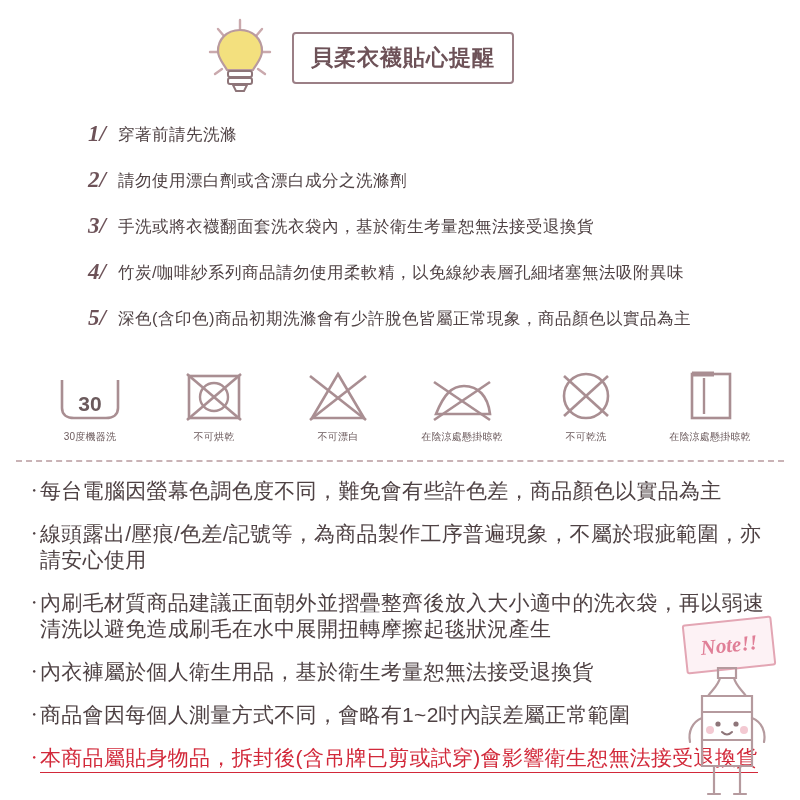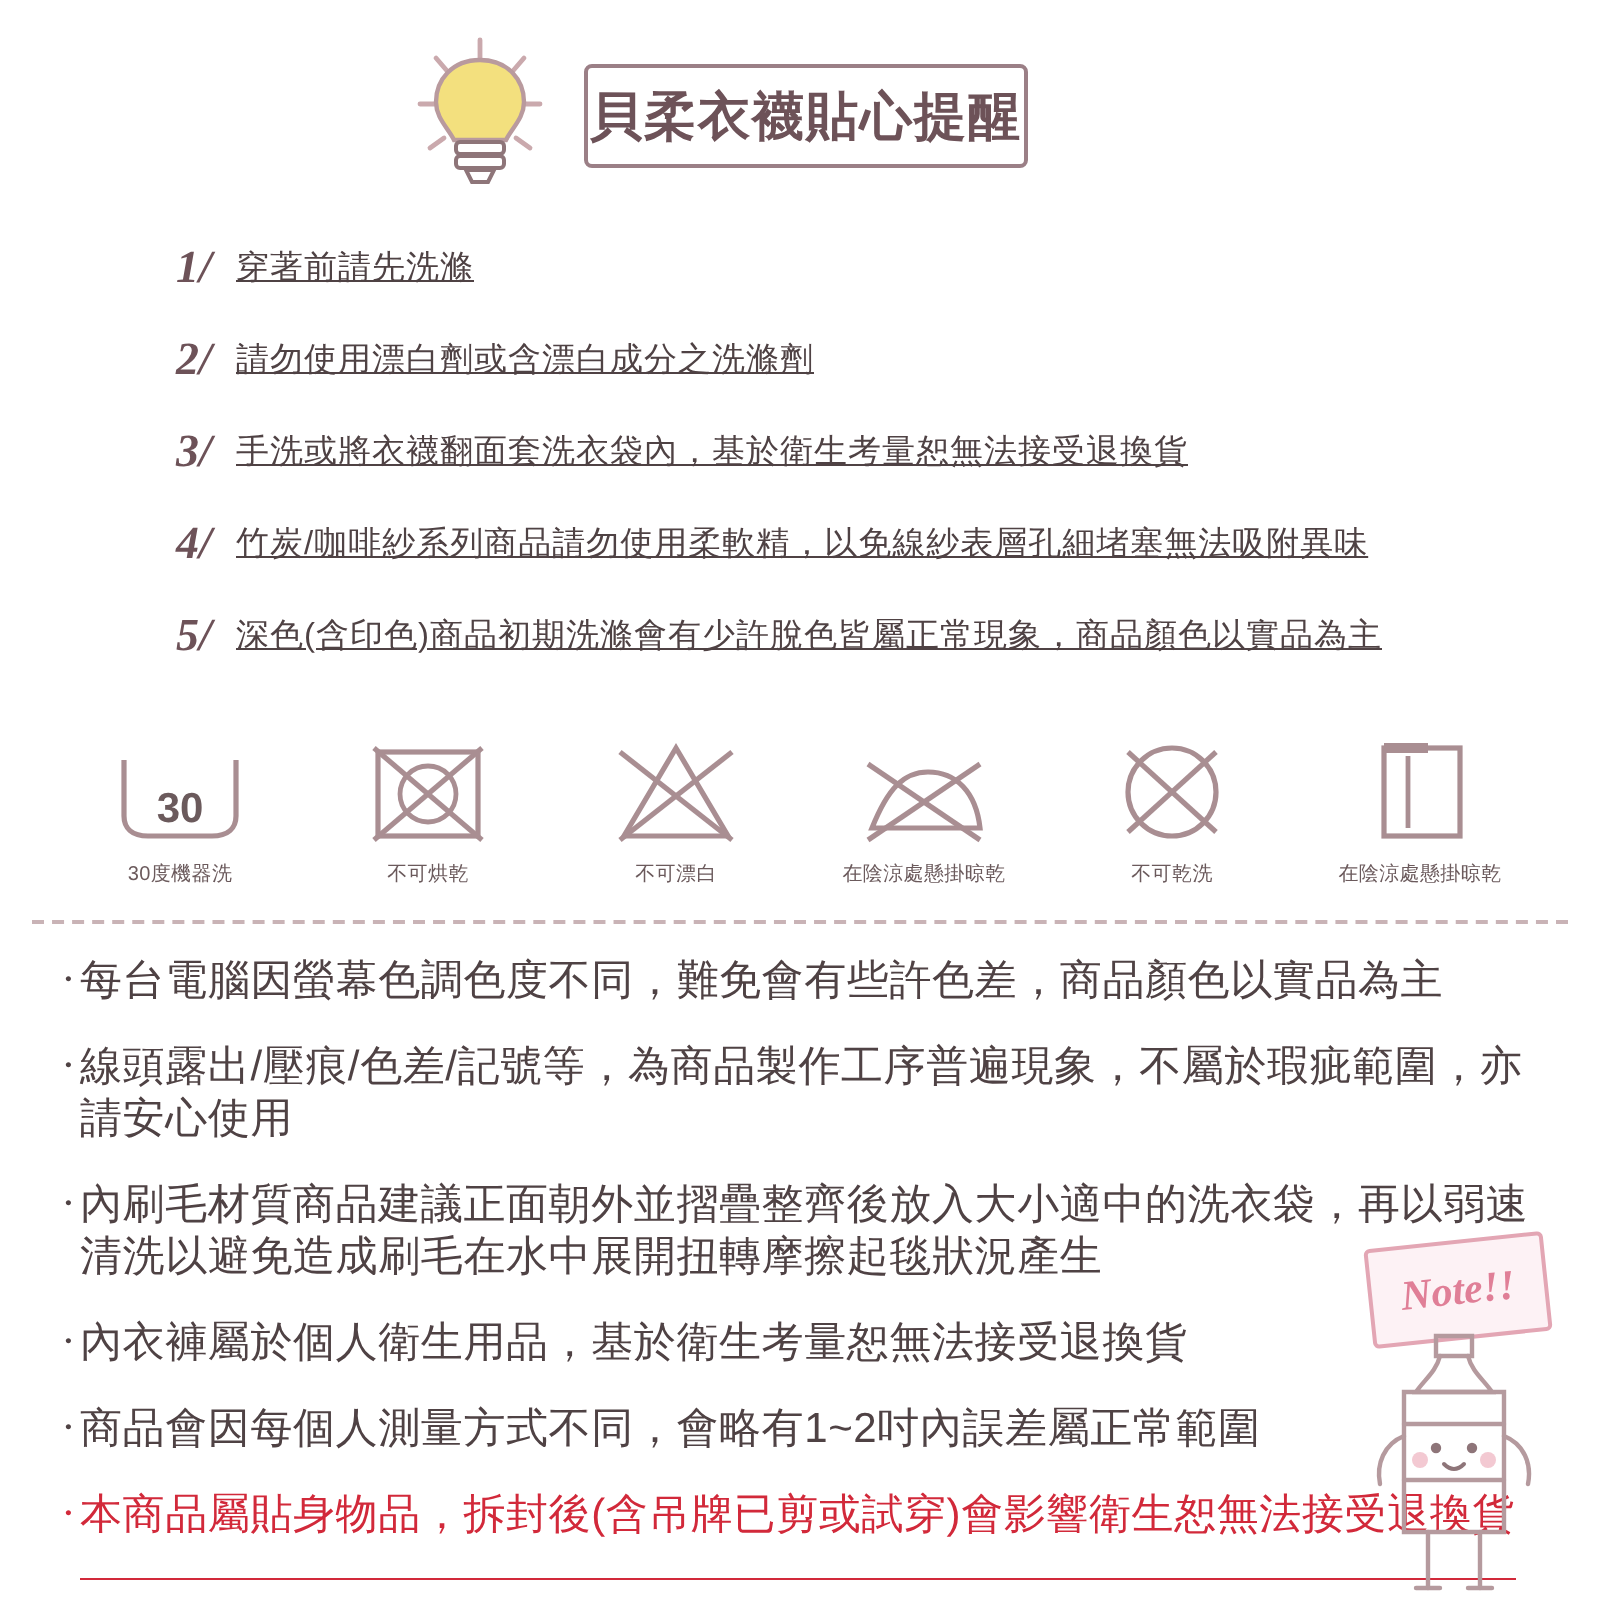--- a/index.html
+++ b/index.html
@@ -41,21 +41,21 @@
     width: 222px;
     height: 52px;
     border: 2px solid #9b7f86;
     border-radius: 4px;
     box-sizing: border-box;
     display: flex;
     align-items: center;
     justify-content: center;
   }
   .title-box .title-text {
-    font-size: 26px;
+    font-size: 22px;
     font-weight: bold;
     letter-spacing: 1px;
     color: #6d5258;
   }
 
   
   .steps {
     position: absolute;
     left: 0;
     top: 120px;
@@ -75,21 +75,20 @@
     color: #6d5258;
     width: 30px;
     flex: none;
     line-height: 28px;
   }
   .step-text {
     font-size: 16.5px;
     color: #4f4244;
     line-height: 28px;
     letter-spacing: .5px;
-    text-decoration: underline;
   }
 
   
   .symbols {
     position: absolute;
     left: 0;
     top: 368px;
     width: 800px;
     display: flex;
     justify-content: center;
@@ -145,21 +144,21 @@
   .note .note-text {
     font-size: 21px;
     line-height: 26px;
     color: #4f4244;
     letter-spacing: .3px;
   }
   .note.warn .note-text {
     color: #d2293a;
     border-bottom: 1px solid #d2293a;
     display: inline;
-    padding-bottom: 18px;
+    padding-bottom: 1px;
   }
   .note.warn .dot { color: #d2293a; }
 
   
   .stamp {
     position: absolute;
     left: 684px;
     top: 620px;
     width: 86px;
     height: 46px;

